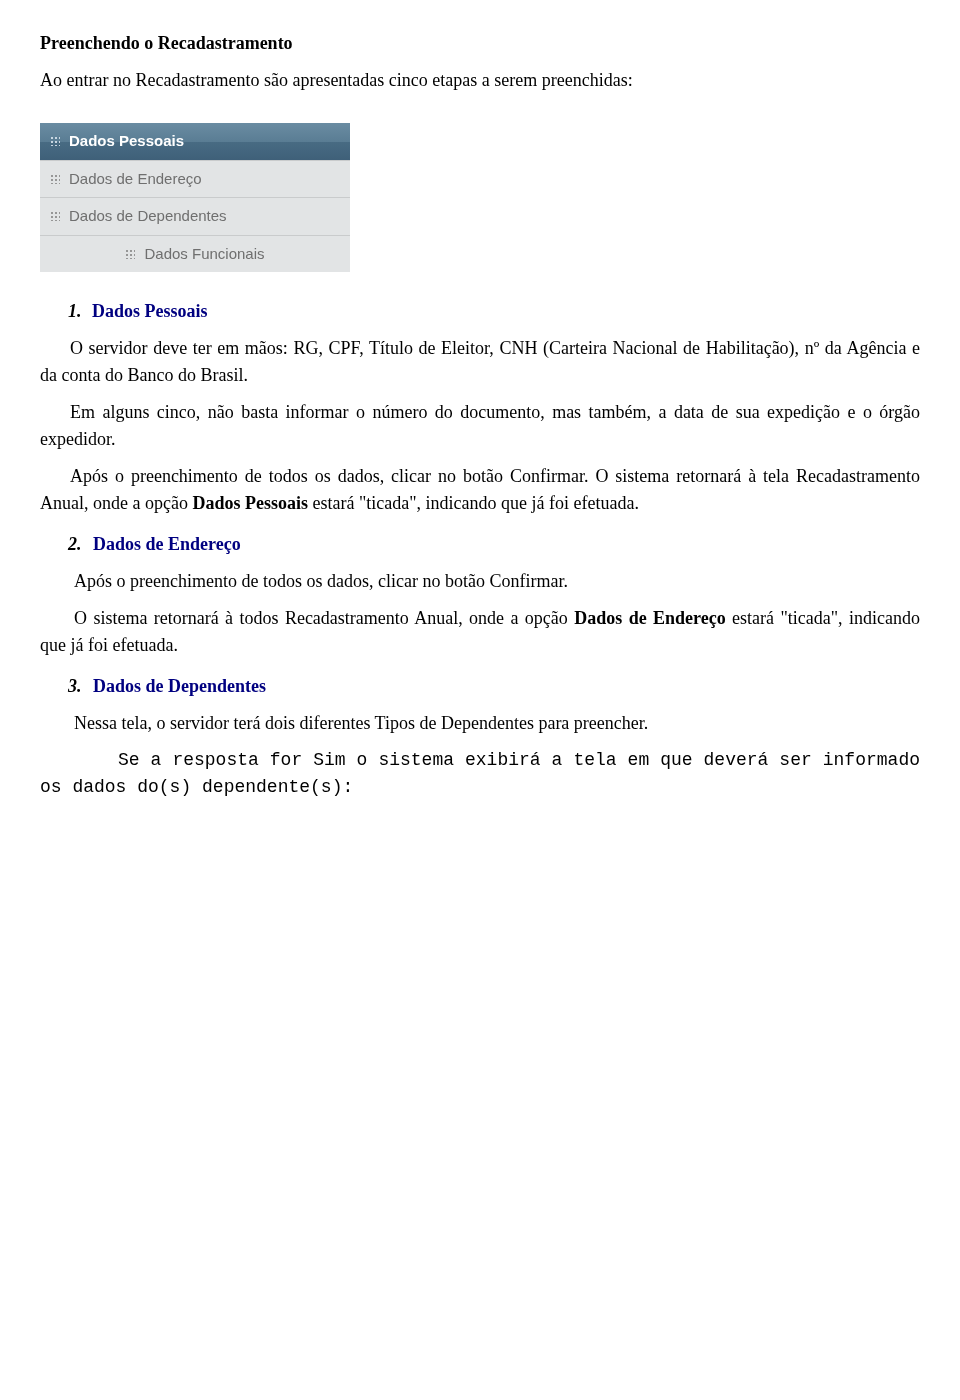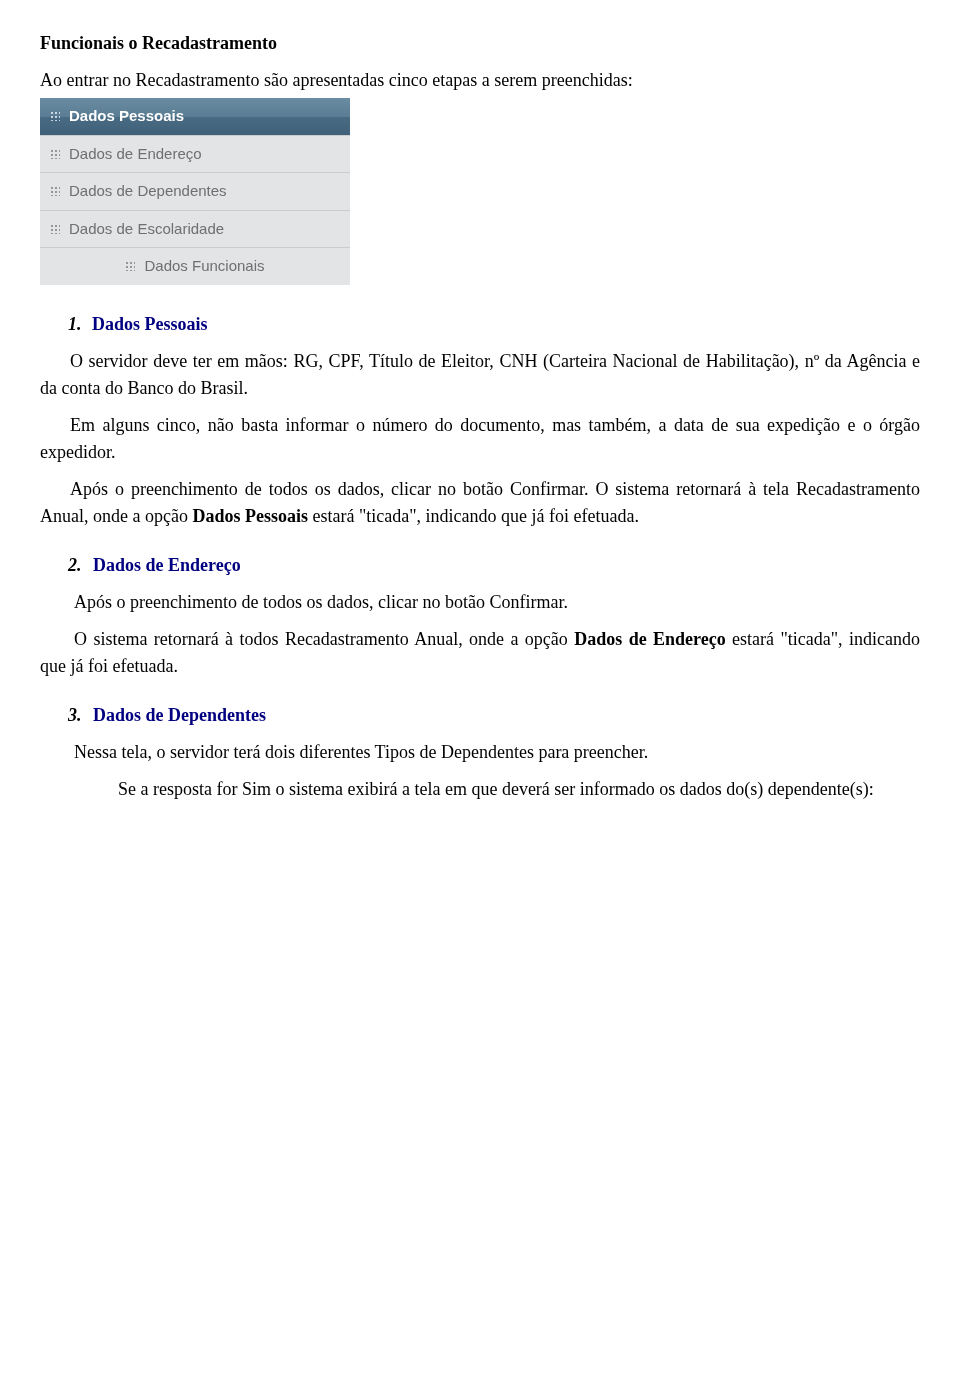--- a/index.html
+++ b/index.html
@@ -9,21 +9,21 @@
       margin: 0;
       padding: 30px 40px;
       width: 880px;
       line-height: 1.5;
       background: #fff;
     }
     .bold { font-weight: bold; }
     .navy { color: #000080; font-weight: bold; }
     p { margin: 0 0 10px 0; text-align: justify; }
     .title { font-weight: bold; margin-bottom: 10px; }
-    .intro { margin-bottom: 4px; font-family: Liberation Serif, serif; }
+    .intro { margin-bottom: 29px; font-family: Liberation Serif, serif; }
     .menu-widget {
       width: 310px;
       background: #e2e4e5;
       margin-bottom: 26px;
     }
     .menu-row {
       display: flex;
       align-items: center;
       padding: 7px 10px;
       border-bottom: 1px solid #c9cbcc;
@@ -54,39 +54,35 @@
     }
     .menu-row.active .grip::before {
       background-image: radial-gradient(#dbe6ef 1px, transparent 1px);
     }
     .section-num { font-style: italic; font-weight: bold; }
     .numbered-item { margin-top: 22px; }
   </style>
 </head>
 <body>
 
-<p class="title">Funcionais o Recadastramento</p>
+<p class="title">Preenchendo o Recadastramento</p>
 <p class="intro">Ao entrar no Recadastramento são apresentadas cinco etapas a serem preenchidas:</p>
 
 <div class="menu-widget">
   <div class="menu-row active">
     <span class="grip"></span>
     <span>Dados Pessoais</span>
   </div>
   <div class="menu-row">
     <span class="grip"></span>
     <span>Dados de Endereço</span>
   </div>
   <div class="menu-row">
     <span class="grip"></span>
     <span>Dados de Dependentes</span>
-  </div>
-  <div class="menu-row">
-    <span class="grip"></span>
-    <span>Dados de Escolaridade</span>
   </div>
   <div class="menu-row">
     <span class="grip"></span>
     <span>Dados Funcionais</span>
   </div>
 </div>
 
 <p class="numbered-item" style="padding-left:54px;">
   <span class="section-num" style="margin-left:-26px; padding-right:6px;">1.</span>
   <span class="navy">Dados Pessoais</span>
@@ -108,30 +104,30 @@
     <span>O sistema retornará à todos Recadastramento Anual, onde a opção </span><span class="bold">Dados de Endereço</span><span> estará "ticada", indicando que já foi efetuada.</span>
   </p>
 
   <p class="sec-head">
     <span class="section-num">3.</span>
     <span class="navy">Dados de Dependentes</span>
   </p>
   <p class="indent-p">Nessa tela, o servidor terá dois diferentes Tipos de Dependentes para preencher.</p>
 
   <div class="bullet-block">
-    <p style="margin-bottom:4px; text-align:justify; padding-left:0; margin-left:-78px; text-indent:78px;">
+    <p style="margin-bottom:4px; text-align:justify; padding-left:0; margin-left:-78px; text-indent:78px;font-family:Liberation Mono, monospace;">
       <span>Se a resposta for Sim o sistema exibirá a tela em que deverá ser informado os dados do(s) dependente(s):</span>
     </p>
   </div>
 
 </div>
 
 <style>
 
-.sec-head { padding-left:54px; margin-top:22px; }
+.sec-head { padding-left:54px; margin-top:14px; }
 .sec-head .section-num { margin-left:-26px; padding-right:7px; }
 .body-p { text-align: justify; margin-top:0; }
 .body-p.first { text-indent: 30px; }
 .indent-p { padding-left:34px; text-align:justify; }
 .bullet-block { padding-left:78px; }
 .bullet-block p { text-align:justify; }
 .bullet-first { text-indent:-24px; }
 </style>
 
 </body></html>

